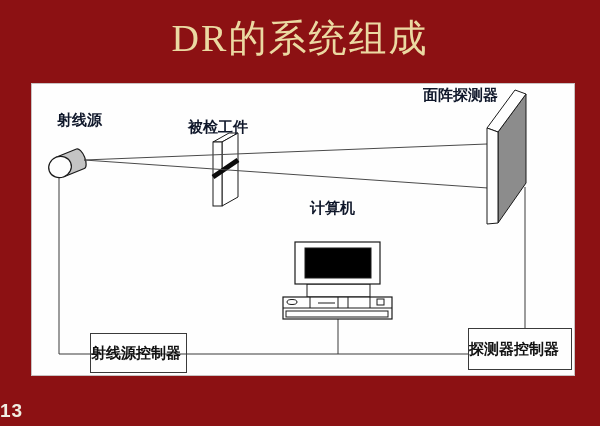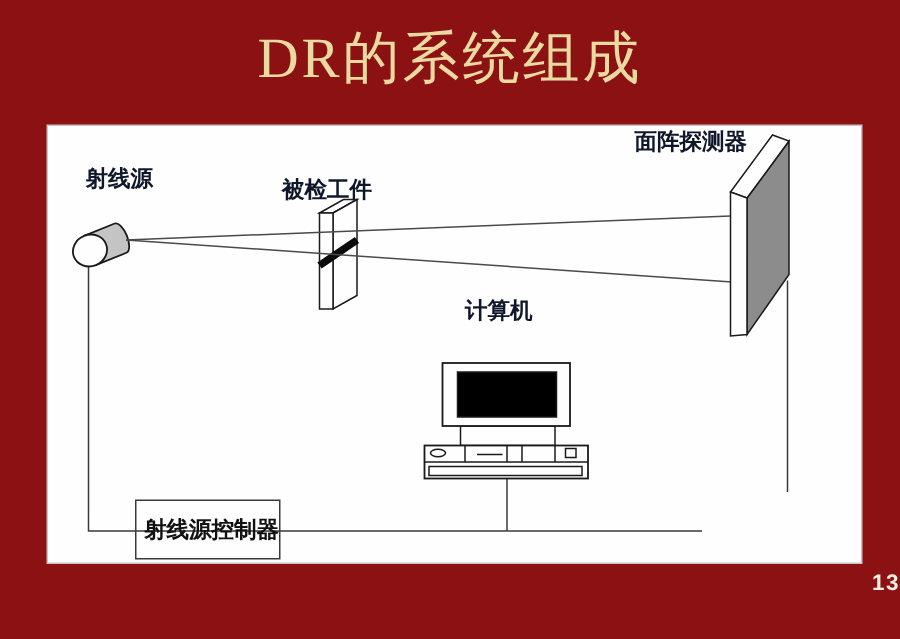--- a/index.html
+++ b/index.html
@@ -25,33 +25,33 @@
   }
   .panel svg{position:absolute;left:0;top:0;}
   .diag-label{
     position:absolute;
     color:#0f172a;font-weight:bold;font-size:15px;line-height:1;
     white-space:nowrap;
   }
   .ctrl-box{
     position:absolute;
     border:1px solid #3a3a3a;background:transparent;
-    display:flex;align-items:center;justify-content:flex-end;
+    display:flex;align-items:center;justify-content:flex-start;
     color:#111;font-weight:bold;font-size:15px;white-space:nowrap;
   }
   .box-source{left:58px;top:249px;width:95px;height:38px;}
   .box-detector{left:436px;top:244px;width:102px;height:40px;}
   .lbl-source{left:5px;top:28px;margin-left:20px;}
   .lbl-workpiece{left:156px;top:23px;margin-top:12px;}
   .lbl-detector{left:391px;top:3px;}
   .lbl-computer{left:278px;top:116px;}
   .page-number{
-    position:absolute;left:0;top:380px;width:600px;
-    text-align:right;color:#F1EEE3;
-    font-weight:bold;font-size:15px;letter-spacing:1px;
+    position:absolute;left:0;top:400px;width:600px;
+    text-align:left;color:#F1EEE3;
+    font-weight:bold;font-size:19px;letter-spacing:1px;
   }
 </style>
 </head>
 <body>
 
 <div class="slide">
 
   <div class="title">DR的系统组成</div>
 
   <div class="panel">
@@ -101,18 +101,21 @@
     </svg>
 
     <div class="diag-label lbl-source">射线源</div>
     <div class="diag-label lbl-workpiece">被检工件</div>
     <div class="diag-label lbl-detector">面阵探测器</div>
     <div class="diag-label lbl-computer">计算机</div>
 
     <div class="ctrl-box box-source">
       <span>射线源控制器</span>
     </div>
+    <div class="ctrl-box box-detector">
+      <span>探测器控制器</span>
+    </div>
 
   </div>
 
   <div class="page-number">13</div>
 
 </div>
 
 </body></html>

